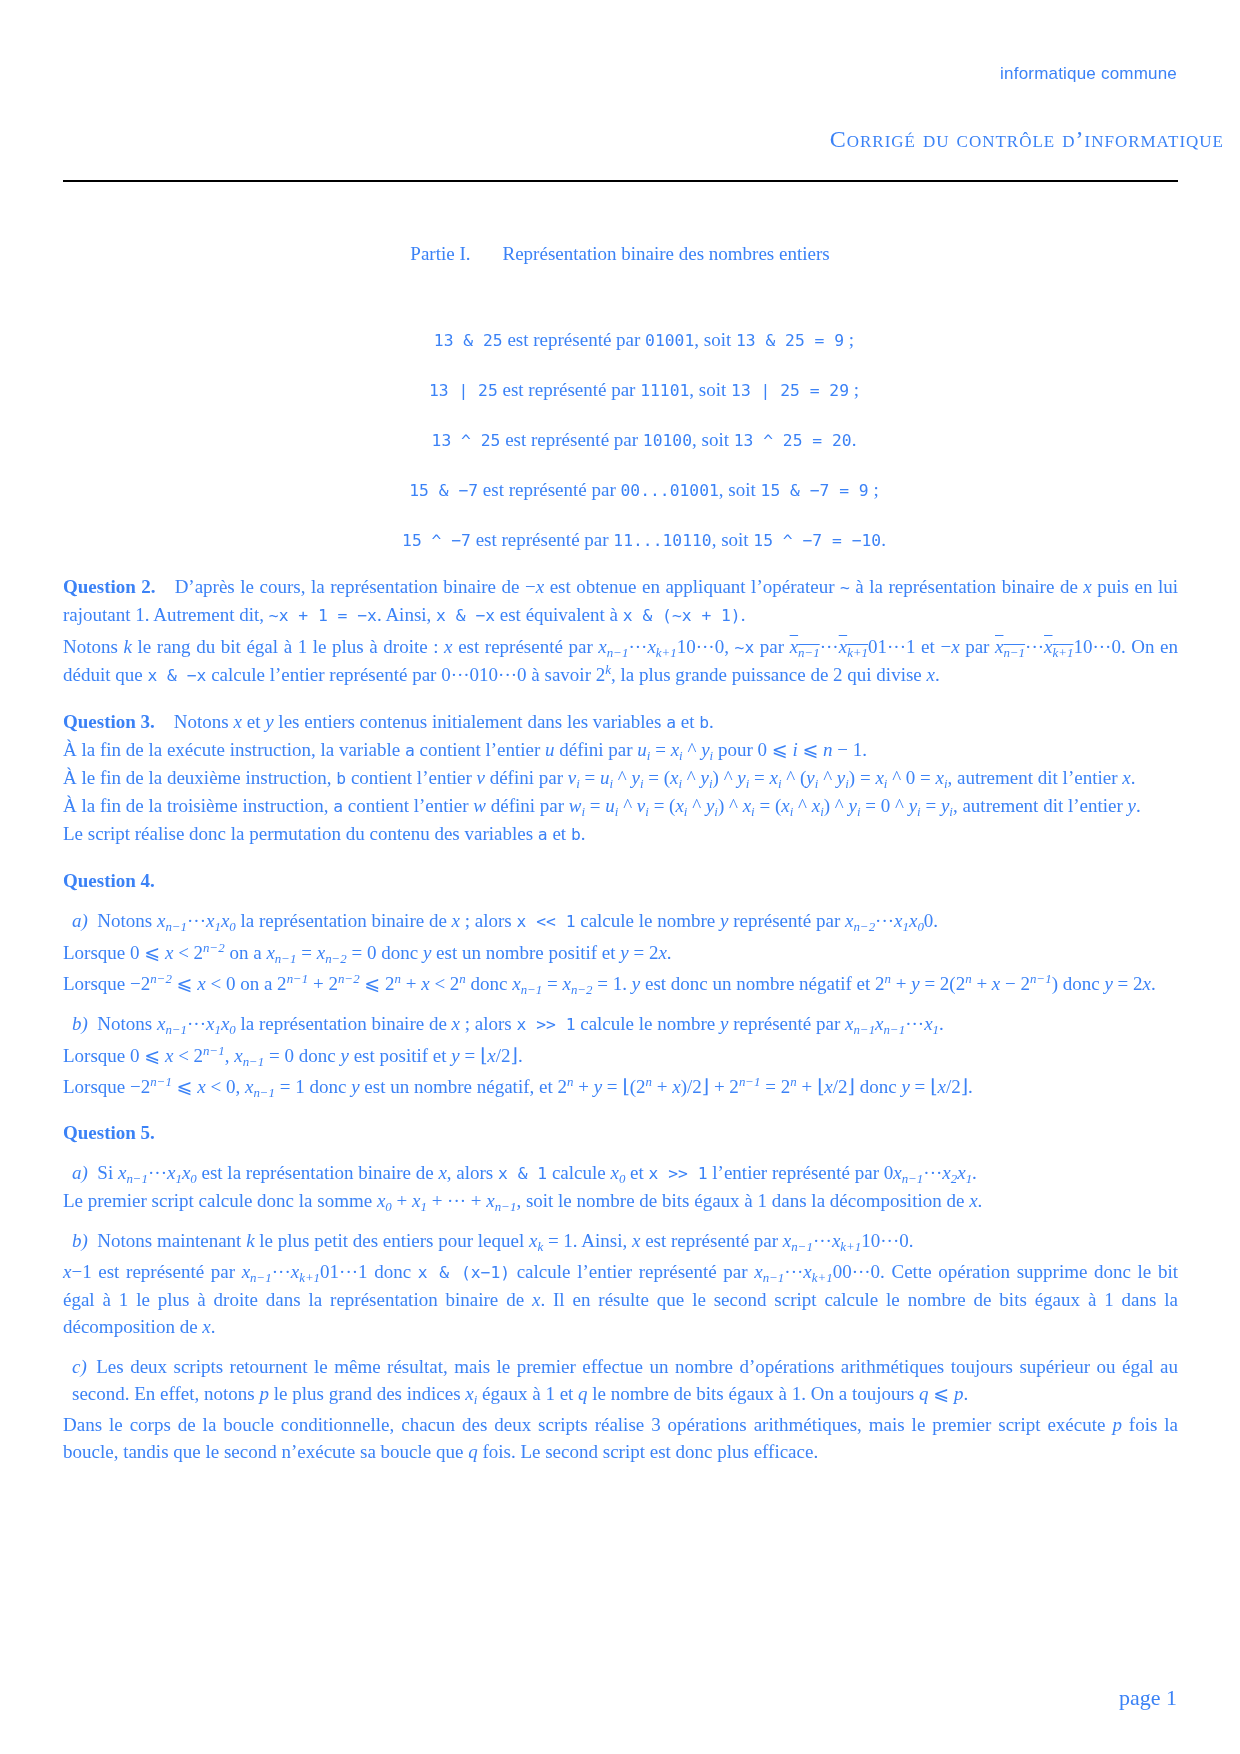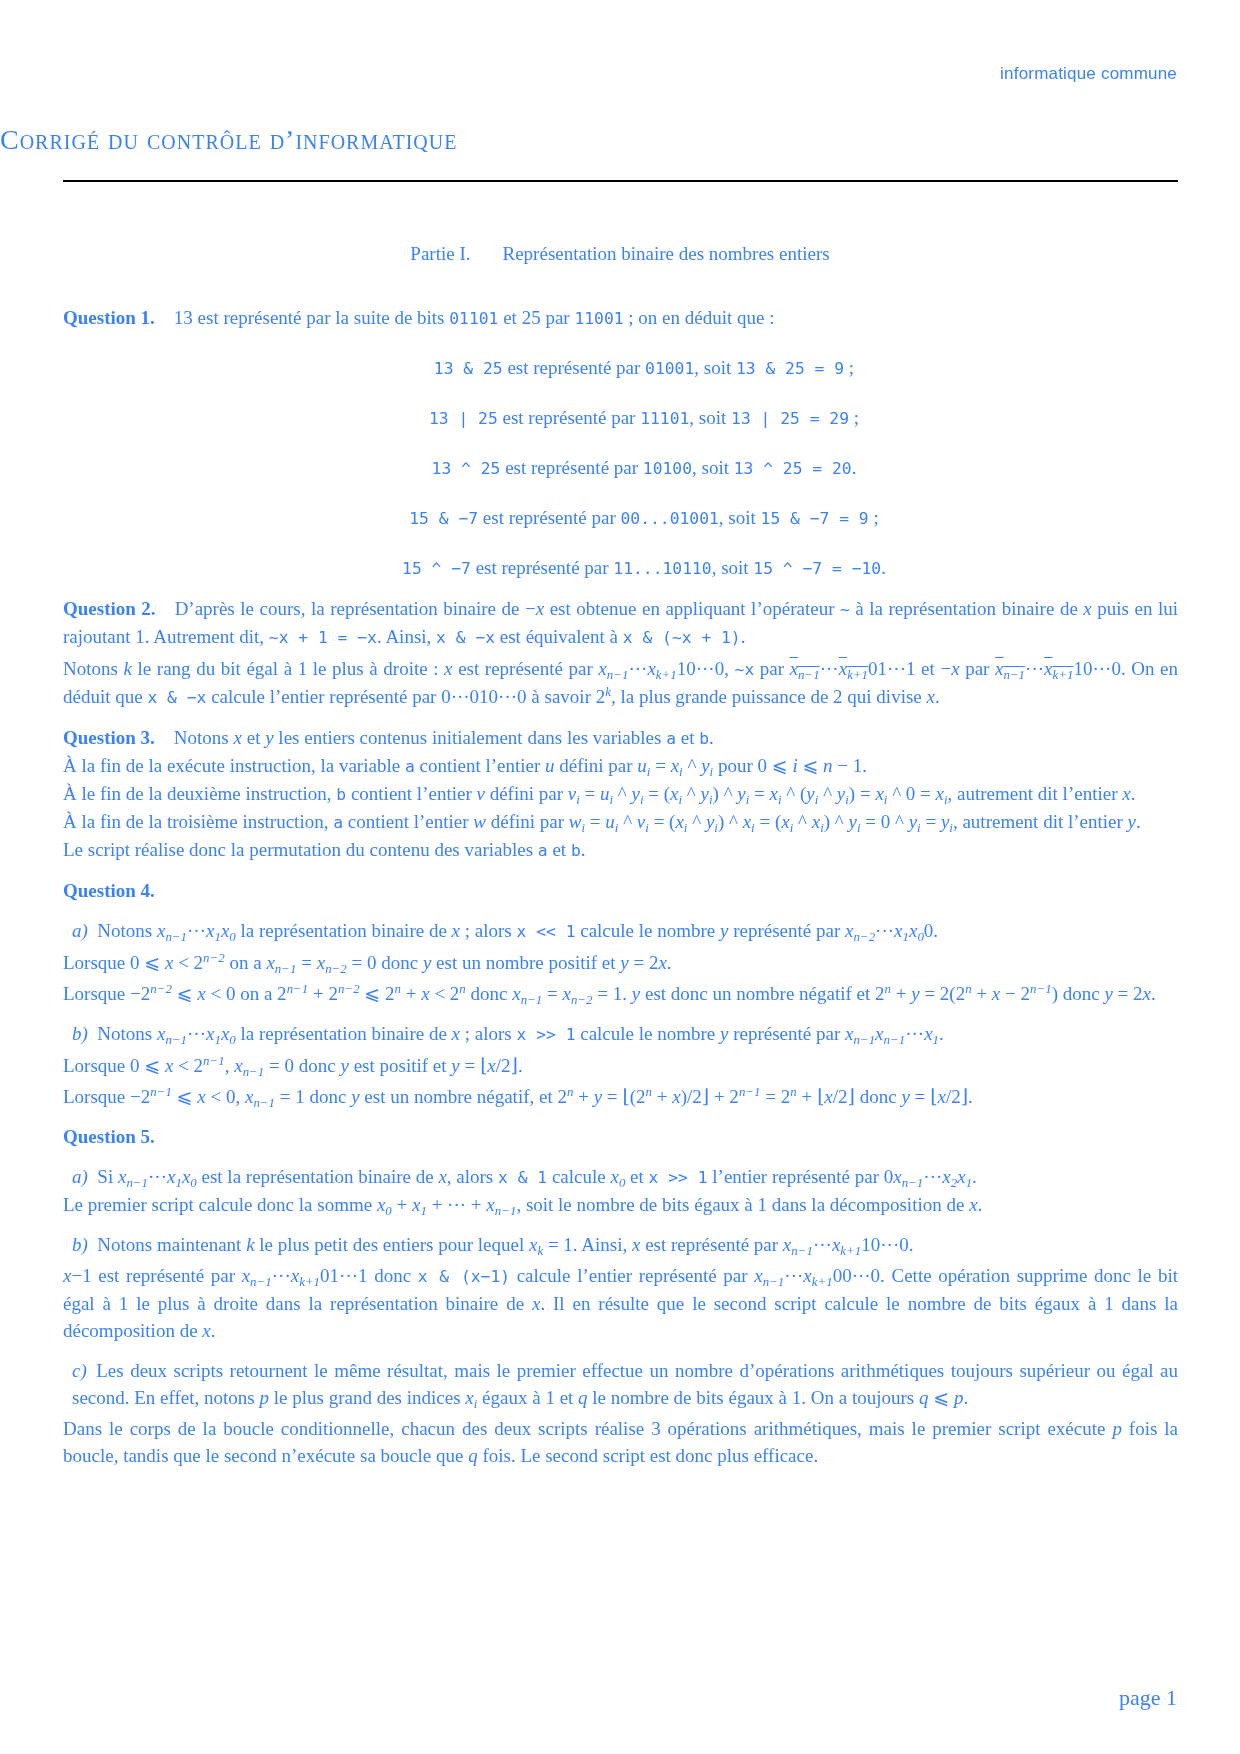--- a/index.html
+++ b/index.html
@@ -13,38 +13,38 @@
     overflow:hidden;
     margin:0 auto;
   }
   .hdr{
     position:absolute;top:60px;right:63px;
     font-family:"Liberation Sans","DejaVu Sans",sans-serif;
     font-size:17px;letter-spacing:0.2px;
   }
   .doc-title{
     position:absolute;top:126px;left:0;right:16px;
-    text-align:left;
+    text-align:right;
     font-variant:small-caps;
-    font-size:28px;letter-spacing:1px;
+    font-size:24px;letter-spacing:1px;
   }
   .rule{
     position:absolute;top:180px;left:63px;right:62px;
     border:0;border-top:2px solid #000;margin:0;
   }
   .section-title{
     position:absolute;top:238px;left:0;right:0;
     text-align:center;font-size:19px;line-height:32px;
   }
   .section-title .part{margin-right:32px;}
   .body{
     position:absolute;top:304px;left:63px;width:1115px;
   }
   .blk{text-align:justify;margin:0;}
-  .blk.q{margin-top:13px;}
+  .blk.q{margin-top:19px;}
   .blk.q:first-child{margin-top:0;}
   .blk.p{margin-top:4px;}
   .blk.tight{margin-top:0;}
   .blk.sub{margin-top:13px;padding-left:9px;}
   .blk.item{margin:22px 0 13px 47px;text-align:center;}
   b{font-weight:bold;}
   i{font-style:italic;}
   .mono{
     font-family:"DejaVu Sans Mono","Liberation Mono",monospace;
     font-size:0.86em;
@@ -61,21 +61,20 @@
 <body>
 
 <div class="page">
   <div class="hdr">informatique commune</div>
   <div class="doc-title">Corrigé du contrôle d’informatique</div>
   <hr class="rule">
   <div class="section-title">
     <span class="part">Partie I.</span><span>Représentation binaire des nombres entiers</span>
   </div>
   <div class="body">
-      <div class="blk q"><b>Question 1.</b><span> 13 est représenté par la suite de bits </span><span class="mono">01101</span><span> et 25 par </span><span class="mono">11001</span><span> ; on en déduit que :</span></div>
       <div class="blk item"><span class="mono">13 &amp; 25</span><span> est représenté par </span><span class="mono">01001</span><span>, soit </span><span class="mono">13 &amp; 25 = 9</span><span> ;</span></div>
       <div class="blk item"><span class="mono">13 | 25</span><span> est représenté par </span><span class="mono">11101</span><span>, soit </span><span class="mono">13 | 25 = 29</span><span> ;</span></div>
       <div class="blk item"><span class="mono">13 ^ 25</span><span> est représenté par </span><span class="mono">10100</span><span>, soit </span><span class="mono">13 ^ 25 = 20</span><span>.</span></div>
       <div class="blk item"><span class="mono">15 &amp; −7</span><span> est représenté par </span><span class="mono">00...01001</span><span>, soit </span><span class="mono">15 &amp; −7 = 9</span><span> ;</span></div>
       <div class="blk item"><span class="mono">15 ^ −7</span><span> est représenté par </span><span class="mono">11...10110</span><span>, soit </span><span class="mono">15 ^ −7 = −10</span><span>.</span></div>
       <div class="blk q"><b>Question 2.</b><span> D’après le cours, la représentation binaire de −</span><i>x</i><span> est obtenue en appliquant l’opérateur </span><span class="mono">~</span><span> à la représentation binaire de </span><i>x</i><span> puis en lui rajoutant 1. Autrement dit, </span><span class="mono">~x + 1 = −x</span><span>. Ainsi, </span><span class="mono">x &amp; −x</span><span> est équivalent à </span><span class="mono">x &amp; (~x + 1)</span><span>.</span></div>
       <div class="blk p"><span>Notons </span><i>k</i><span> le rang du bit égal à 1 le plus à droite : </span><i>x</i><span> est représenté par </span><i>x</i><sub><i>n−1</i></sub><span>···</span><i>x</i><sub><i>k+1</i></sub><span>10···0, </span><span class="mono">~x</span><span> par </span><span class="ov"><i>x</i><sub><i>n−1</i></sub></span><span>···</span><span class="ov"><i>x</i><sub><i>k+1</i></sub></span><span>01···1 et −</span><i>x</i><span> par </span><span class="ov"><i>x</i><sub><i>n−1</i></sub></span><span>···</span><span class="ov"><i>x</i><sub><i>k+1</i></sub></span><span>10···0. On en déduit que </span><span class="mono">x &amp; −x</span><span> calcule l’entier représenté par 0···010···0 à savoir 2</span><sup><i>k</i></sup><span>, la plus grande puissance de 2 qui divise </span><i>x</i><span>.</span></div>
       <div class="blk q"><b>Question 3.</b><span> Notons </span><i>x</i><span> et </span><i>y</i><span> les entiers contenus initialement dans les variables </span><span class="mono">a</span><span> et </span><span class="mono">b</span><span>.</span></div>
       <div class="blk tight"><span>À la fin de la exécute instruction, la variable </span><span class="mono">a</span><span> contient l’entier </span><i>u</i><span> défini par </span><i>u</i><sub><i>i</i></sub><span> = </span><i>x</i><sub><i>i</i></sub><span> ^ </span><i>y</i><sub><i>i</i></sub><span> pour 0 ⩽ </span><i>i</i><span> ⩽ </span><i>n</i><span> − 1.</span></div>
       <div class="blk tight"><span>À le fin de la deuxième instruction, </span><span class="mono">b</span><span> contient l’entier </span><i>v</i><span> défini par </span><i>v</i><sub><i>i</i></sub><span> = </span><i>u</i><sub><i>i</i></sub><span> ^ </span><i>y</i><sub><i>i</i></sub><span> = (</span><i>x</i><sub><i>i</i></sub><span> ^ </span><i>y</i><sub><i>i</i></sub><span>) ^ </span><i>y</i><sub><i>i</i></sub><span> = </span><i>x</i><sub><i>i</i></sub><span> ^ (</span><i>y</i><sub><i>i</i></sub><span> ^ </span><i>y</i><sub><i>i</i></sub><span>) = </span><i>x</i><sub><i>i</i></sub><span> ^ 0 = </span><i>x</i><sub><i>i</i></sub><span>, autrement dit l’entier </span><i>x</i><span>.</span></div>

